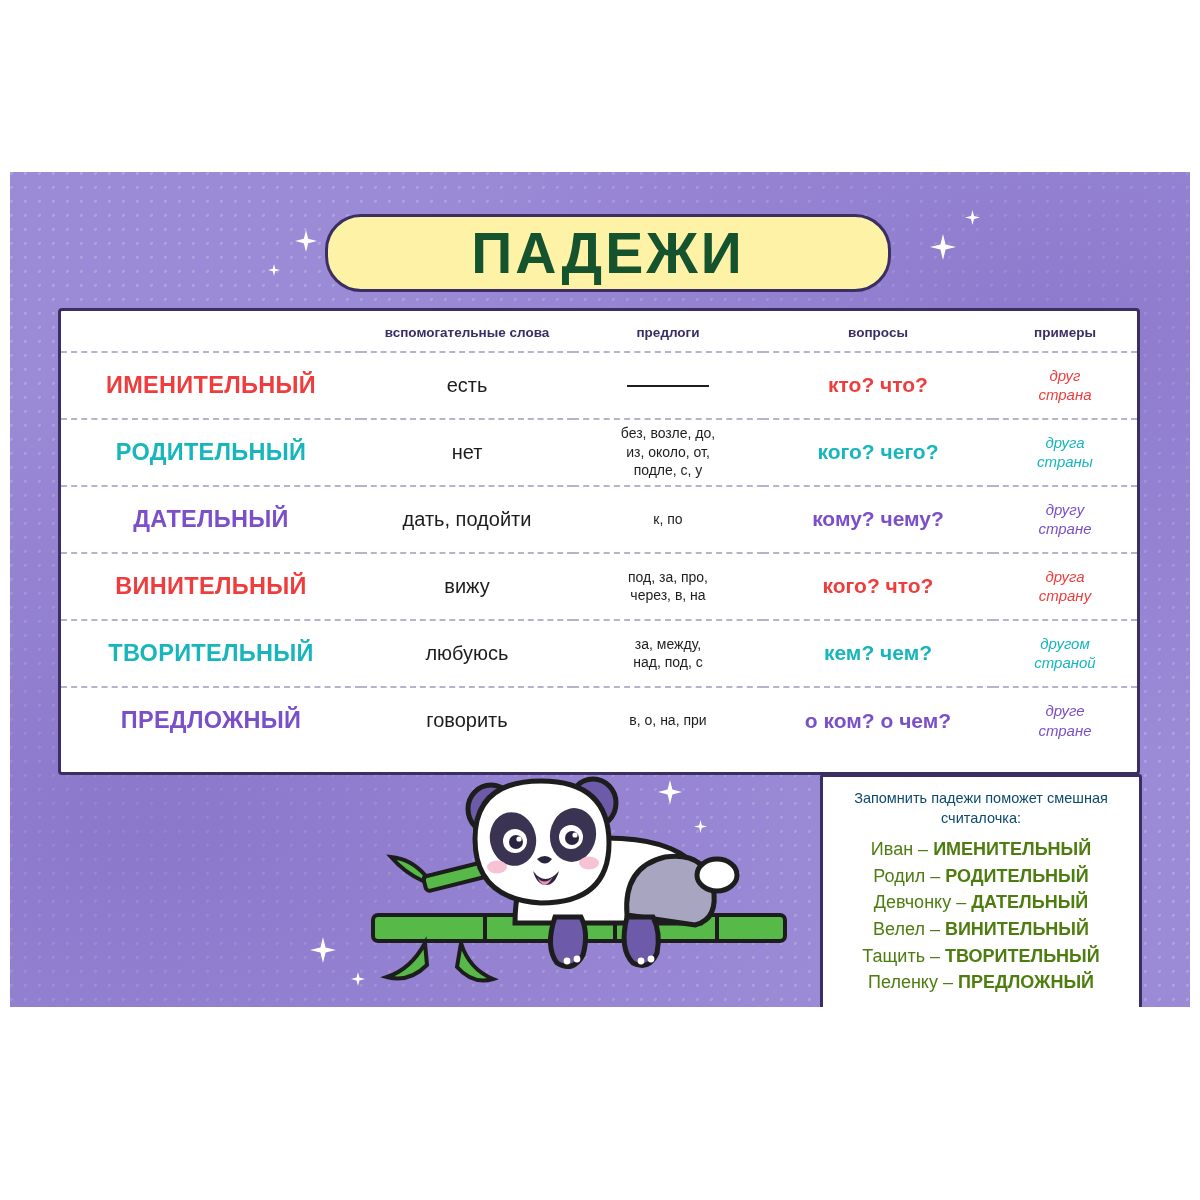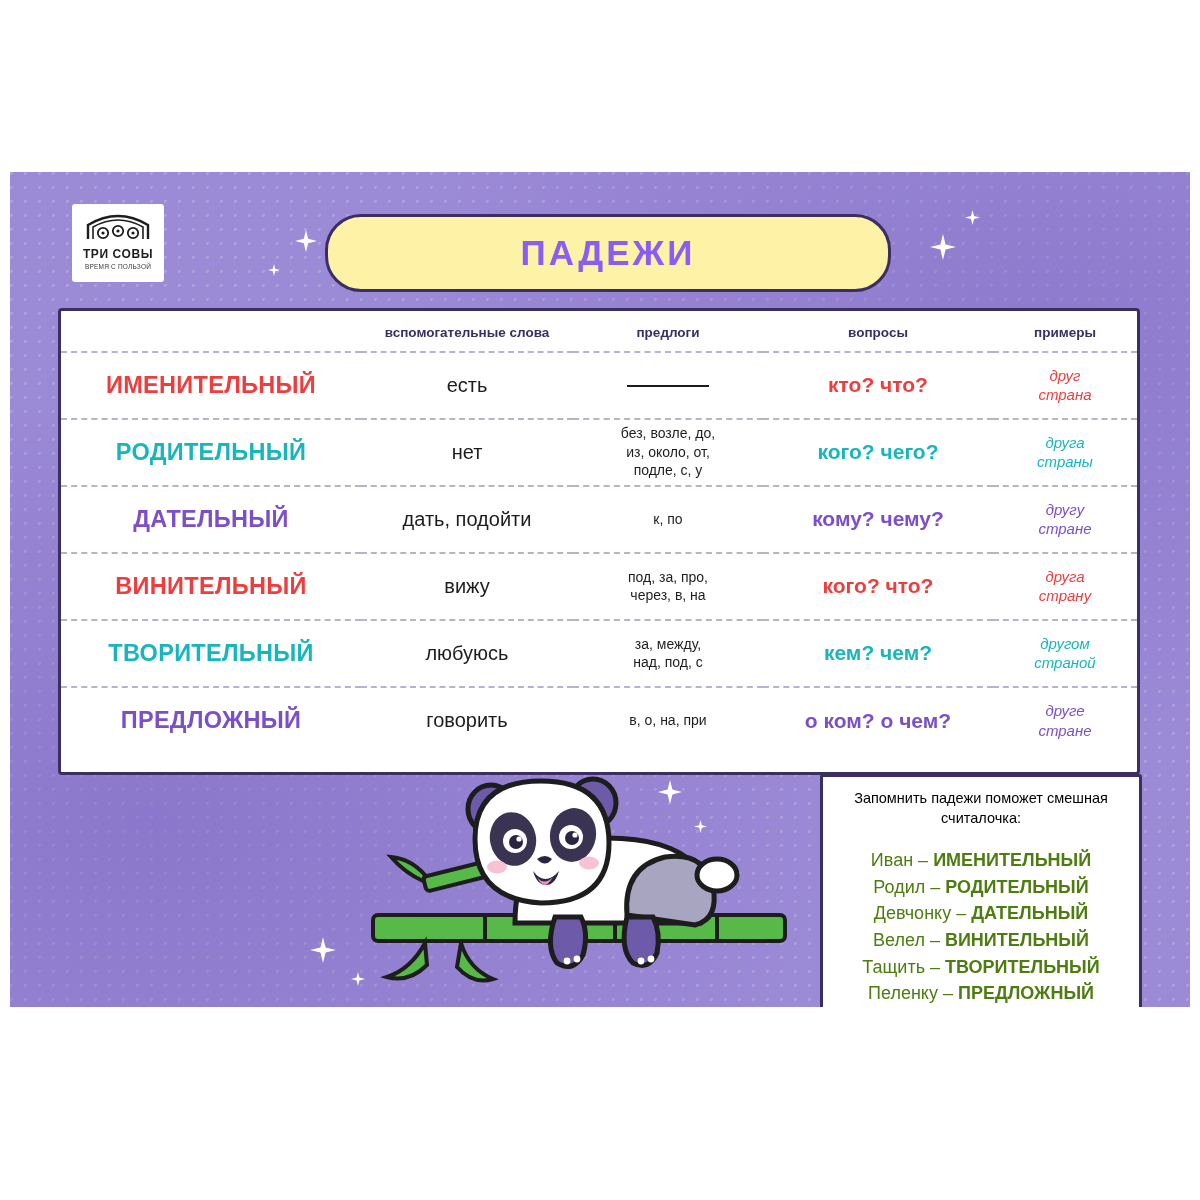--- a/index.html
+++ b/index.html
@@ -66,24 +66,24 @@
     width: 560px; height: 72px;
     background: #fdf2a6;
     border: 3px solid #3a2e63;
     border-radius: 36px;
     display: flex;
     align-items: center;
     justify-content: center;
     z-index: 5;
   }
   .title-banner .title-text {
-    font-size: 35px;
+    font-size: 57px;
     font-weight: bold;
     letter-spacing: 3px;
-    color: #8b5cf6;
+    color: #14532d;
   }
 
   
   .spark {
     position: absolute;
     background: #ffffff;
     z-index: 4;
   }
   .spark.s4 {
     clip-path: polygon(50% 0%, 60% 40%, 100% 50%, 60% 60%, 50% 100%, 40% 60%, 0% 50%, 40% 40%);
@@ -200,24 +200,24 @@
     width: 322px;
     background: #ffffff;
     border: 3px solid #3a2e63;
     border-radius: 3px;
     padding: 12px 14px 14px;
     box-sizing: border-box;
     z-index: 7;
   }
   .rhyme .rhyme-head {
     font-size: 14.5px;
-    color: #000000;
+    color: #0c4a6e;
     text-align: center;
     line-height: 1.35;
-    margin-bottom: 19px;
+    margin-bottom: 8px;
   }
   .rhyme .line {
     font-size: 18px;
     color: #4d7c0f;
     text-align: center;
     line-height: 1.48;
   }
   .rhyme .line b { font-weight: bold; }
 
   
@@ -237,34 +237,20 @@
 
   <div class="spark s4" style="left:285px;top:58px;width:22px;height:22px;"></div>
   <div class="spark s4" style="left:258px;top:92px;width:12px;height:12px;"></div>
   <div class="spark s4" style="left:920px;top:62px;width:26px;height:26px;"></div>
   <div class="spark s4" style="left:955px;top:38px;width:15px;height:15px;"></div>
   <div class="spark s4" style="left:648px;top:608px;width:24px;height:24px;"></div>
   <div class="spark s4" style="left:684px;top:648px;width:13px;height:13px;"></div>
   <div class="spark s4" style="left:300px;top:765px;width:26px;height:26px;"></div>
   <div class="spark s4" style="left:341px;top:800px;width:14px;height:14px;"></div>
 
-  <div class="logo-box">
-    <svg class="logo-arch" viewBox="0 0 66 30">
-      <path d="M3 28 L3 14 Q33 -4 63 14 L63 28" fill="none" stroke="#1d1d1d" stroke-width="2.4"></path>
-      <path d="M8 28 L8 16 Q33 2 58 16 L58 28" fill="none" stroke="#1d1d1d" stroke-width="1.6"></path>
-      <circle cx="18" cy="22" r="5.2" fill="none" stroke="#1d1d1d" stroke-width="1.8"></circle>
-      <circle cx="33" cy="20" r="5.2" fill="none" stroke="#1d1d1d" stroke-width="1.8"></circle>
-      <circle cx="48" cy="22" r="5.2" fill="none" stroke="#1d1d1d" stroke-width="1.8"></circle>
-      <circle cx="18" cy="22" r="1.6" fill="#1d1d1d"></circle>
-      <circle cx="33" cy="20" r="1.6" fill="#1d1d1d"></circle>
-      <circle cx="48" cy="22" r="1.6" fill="#1d1d1d"></circle>
-    </svg>
-    <div class="logo-name">ТРИ СОВЫ</div>
-    <div class="logo-sub">ВРЕМЯ С ПОЛЬЗОЙ</div>
-  </div>
 
   <div class="title-banner">
     <span class="title-text">ПАДЕЖИ</span>
   </div>
 
   <div class="table-card">
     <table class="cases">
       <colgroup>
         <col class="c1">
           <col class="c2">

